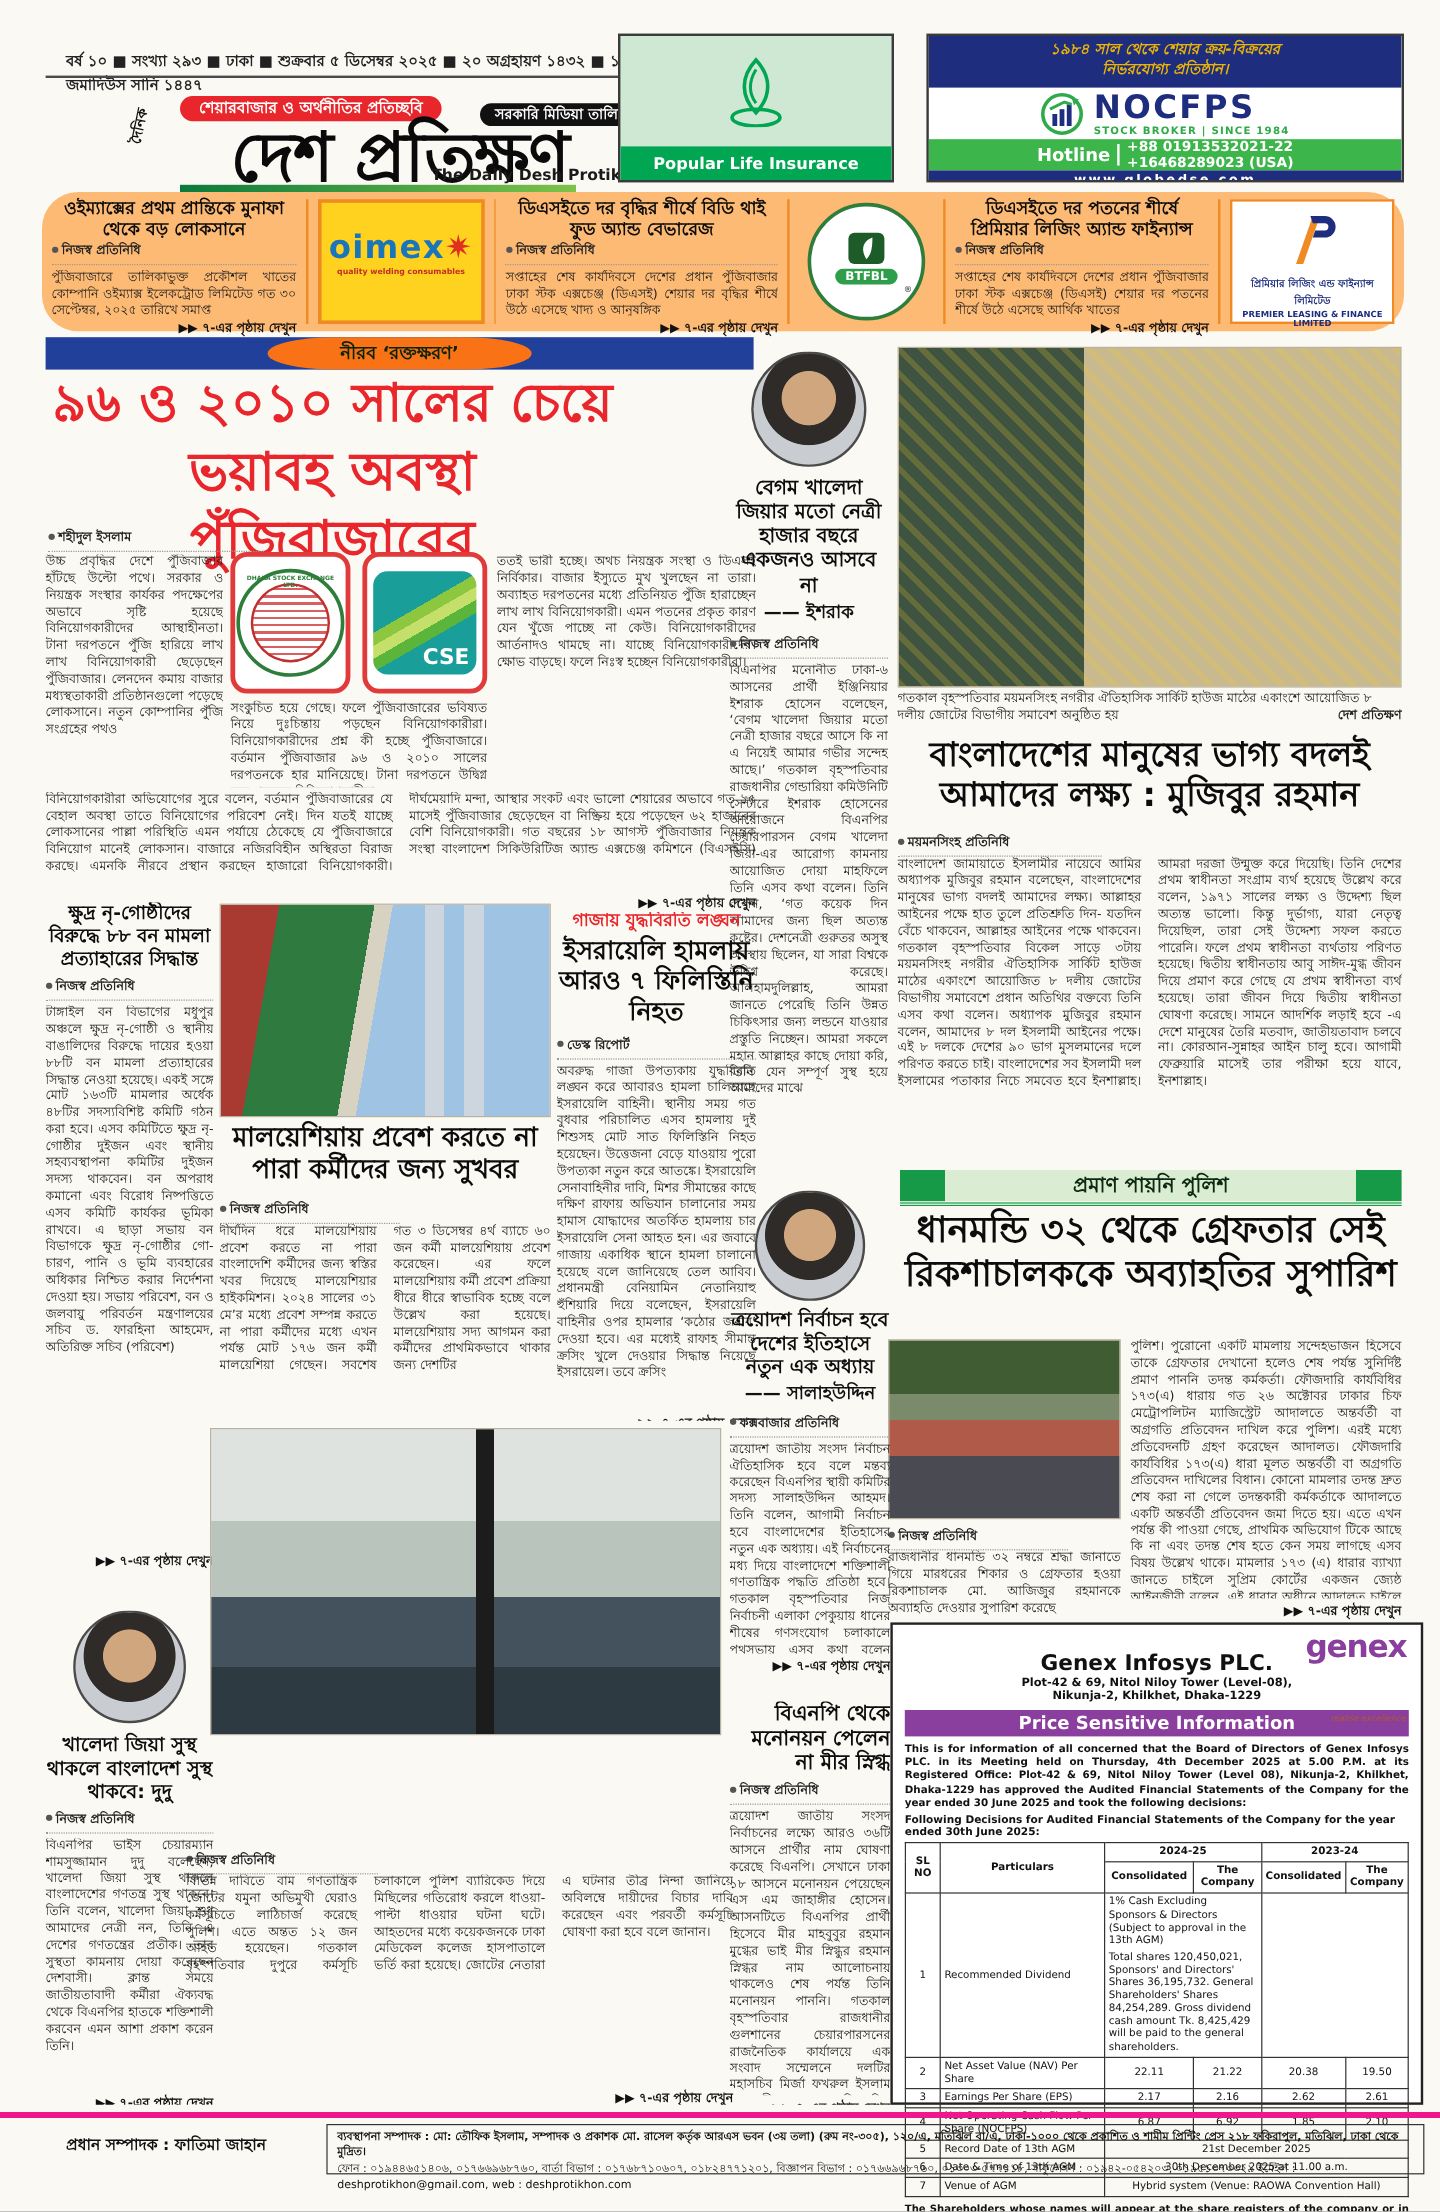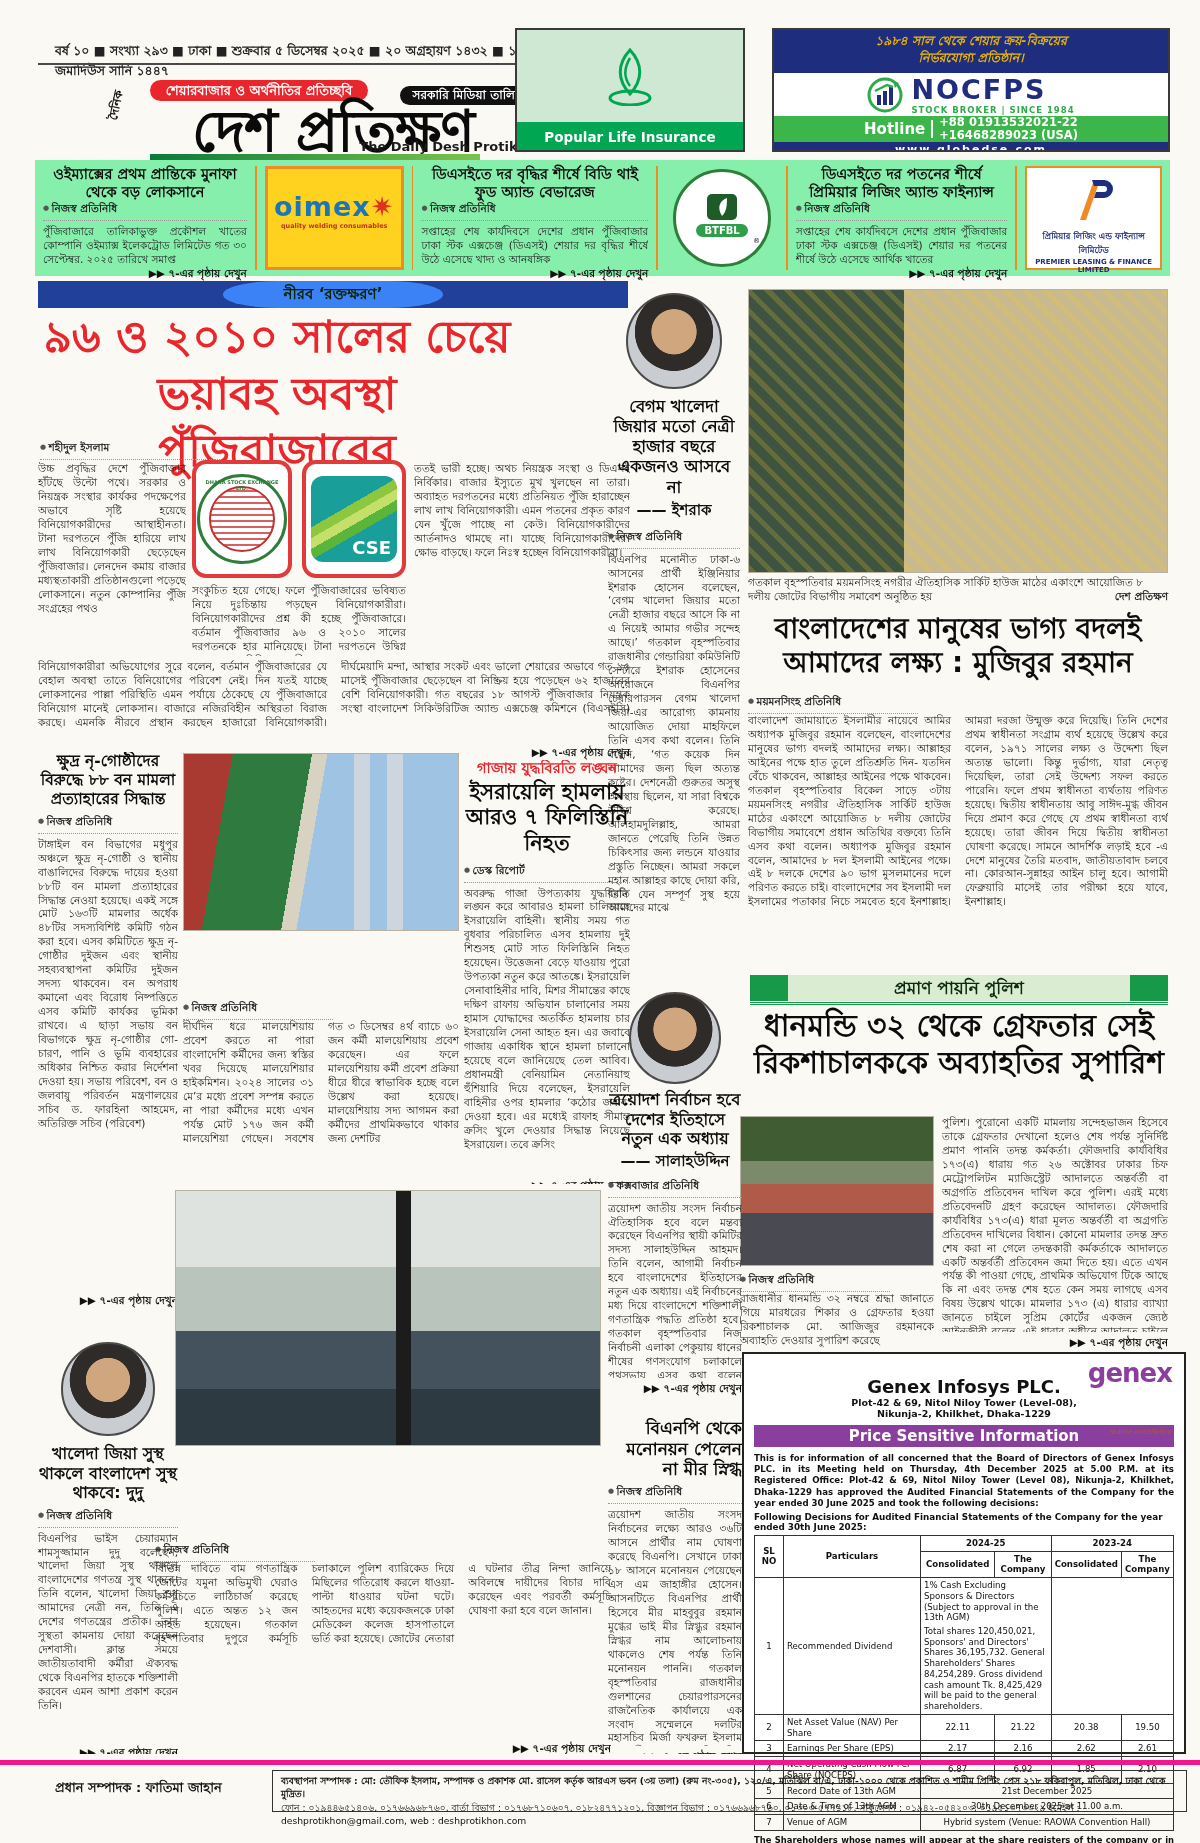--- a/index.html
+++ b/index.html
@@ -8,24 +8,24 @@
   .s{position:absolute;box-sizing:border-box;}
   .jt{text-align:justify;font-size:10.5px;line-height:1.33;color:#1c1c1c;overflow:hidden;}
   .hl{font-weight:800;color:#0c0c0c;text-align:center;line-height:1.22;}
   .byl{font-size:10.5px;font-weight:700;color:#222;border-bottom:1px dotted #999;padding-bottom:2px;margin-bottom:4px;}
   .byl::before{content:"● ";font-size:7px;vertical-align:2px;color:#555;}
   .more{font-weight:700;font-size:10.5px;text-align:right;color:#111;margin-top:3px;}
   .photo{background-size:cover;border:1px solid #b9b2a2;}
   .portrait{border-radius:50%;border:2px solid #4a4a4a;
     background:radial-gradient(circle at 50% 40%, #cfa67e 0 31%, #2f2b28 32% 54%, #c9cdd1 55%);}
   .adbox{border:2px solid #3a3a3a;overflow:hidden;}
-  .beige{background:#86efac;}
+  .beige{background:#fdba74;border-radius:30px;}
   .pill{border-radius:12px;text-align:center;font-weight:700;}
   .kbar{background:#20409a;}
-  .kpill{background:#3b82f6;border-radius:50%/100%;font-weight:800;color:#0a240a;text-align:center;}
+  .kpill{background:#f97316;border-radius:50%/100%;font-weight:800;color:#0a240a;text-align:center;}
   .redhl{color:#e8262c;font-weight:800;text-align:center;line-height:1.3;}
   .gbanner{background:linear-gradient(90deg,#169a47 0 9%,#daecd1 9% 91%,#169a47 91%);
            text-align:center;font-weight:800;font-size:17px;color:#0c2a12;line-height:26px;}
   .cols2{column-count:2;column-gap:14px;}
   .cols3{column-count:3;column-gap:14px;}
   table.gx{border-collapse:collapse;width:100%;font-size:8.6px;line-height:1.25;}
   table.gx th,table.gx td{border:1px solid #333;padding:2px 3px;color:#111;}
   table.gx th{font-weight:700;}
   .num{text-align:center;}
   .attrib{font-weight:800;font-size:15px;text-align:center;}
@@ -198,20 +198,24 @@
   <div class="s" style="left:38px;top:752px;width:140px;height:585px;overflow:hidden;">
     <div class="hl" style="font-size:15.5px;">ক্ষুদ্র নৃ-গোষ্ঠীদের বিরুদ্ধে ৮৮ বন মামলা প্রত্যাহারের সিদ্ধান্ত</div>
     <div class="byl" style="margin-top:5px;">নিজস্ব প্রতিনিধি</div>
     <span class="jt" style="display:block;height:452px;">টাঙ্গাইল বন বিভাগের মধুপুর অঞ্চলে ক্ষুদ্র নৃ-গোষ্ঠী ও স্থানীয় বাঙালিদের বিরুদ্ধে দায়ের হওয়া ৮৮টি বন মামলা প্রত্যাহারের সিদ্ধান্ত নেওয়া হয়েছে। একই সঙ্গে মোট ১৬৩টি মামলার অর্ধেক ৪৮টির সদস্যবিশিষ্ট কমিটি গঠন করা হবে। এসব কমিটিতে ক্ষুদ্র নৃ-গোষ্ঠীর দুইজন এবং স্থানীয় সহব্যবস্থাপনা কমিটির দুইজন সদস্য থাকবেন। বন অপরাধ কমানো এবং বিরোধ নিষ্পত্তিতে এসব কমিটি কার্যকর ভূমিকা রাখবে। এ ছাড়া সভায় বন বিভাগকে ক্ষুদ্র নৃ-গোষ্ঠীর গো-চারণ, পানি ও ভূমি ব্যবহারের অধিকার নিশ্চিত করার নির্দেশনা দেওয়া হয়। সভায় পরিবেশ, বন ও জলবায়ু পরিবর্তন মন্ত্রণালয়ের সচিব ড. ফারহিনা আহমেদ, অতিরিক্ত সচিব (পরিবেশ)</span>
     <div class="more">▶▶ ৭-এর পৃষ্ঠায় দেখুন</div>
   </div>
 
   <div class="s photo" style="left:183px;top:753px;width:276px;height:178px;
        background:linear-gradient(90deg,transparent 0 62%,#cdd6de 62% 68%,transparent 68% 74%,#cdd6de 74% 80%,transparent 80%),
                   linear-gradient(100deg,#a83a32 0 16%,#2f7a3f 16% 42%,#d8d2c2 42% 47%,#9fc3e2 47%);"></div>
+  <div class="s" style="left:183px;top:936px;width:276px;">
+    <div class="hl" style="font-size:22px;">মালয়েশিয়ায় প্রবেশ করতে না</div>
+    <div class="hl" style="font-size:22px;">পারা কর্মীদের জন্য সুখবর</div>
+  </div>
   <div class="s byl" style="left:183px;top:1000px;width:150px;">নিজস্ব প্রতিনিধি</div>
   <span class="s jt cols2" style="left:183px;top:1020px;width:276px;height:162px;">দীর্ঘদিন ধরে মালয়েশিয়ায় প্রবেশ করতে না পারা বাংলাদেশি কর্মীদের জন্য স্বস্তির খবর দিয়েছে মালয়েশিয়ার হাইকমিশন। ২০২৪ সালের ৩১ মে’র মধ্যে প্রবেশ সম্পন্ন করতে না পারা কর্মীদের মধ্যে এখন পর্যন্ত মোট ১৭৬ জন কর্মী মালয়েশিয়া গেছেন। সবশেষ গত ৩ ডিসেম্বর ৪র্থ ব্যাচে ৬০ জন কর্মী মালয়েশিয়ায় প্রবেশ করেছেন। এর ফলে মালয়েশিয়ায় কর্মী প্রবেশ প্রক্রিয়া ধীরে ধীরে স্বাভাবিক হচ্ছে বলে উল্লেখ করা হয়েছে। মালয়েশিয়ায় সদ্য আগমন করা কর্মীদের প্রাথমিকভাবে থাকার জন্য দেশটির</span>
 
   <div class="s" style="left:464px;top:760px;width:166px;height:424px;overflow:hidden;">
     <div class="hl" style="font-size:14.5px;color:#e8262c;">গাজায় যুদ্ধবিরতি লঙ্ঘন</div>
     <div class="hl" style="font-size:21px;margin-top:2px;">ইসরায়েলি হামলায় আরও ৭ ফিলিস্তিনি নিহত</div>
     <div class="byl" style="margin-top:6px;">ডেস্ক রিপোর্ট</div>
     <span class="jt" style="display:block;height:288px;">অবরুদ্ধ গাজা উপত্যকায় যুদ্ধবিরতি লঙ্ঘন করে আবারও হামলা চালিয়েছে ইসরায়েলি বাহিনী। স্থানীয় সময় গত বুধবার পরিচালিত এসব হামলায় দুই শিশুসহ মোট সাত ফিলিস্তিনি নিহত হয়েছেন। উত্তেজনা বেড়ে যাওয়ায় পুরো উপত্যকা নতুন করে আতঙ্কে। ইসরায়েলি সেনাবাহিনীর দাবি, মিশর সীমান্তের কাছে দক্ষিণ রাফায় অভিযান চালানোর সময় হামাস যোদ্ধাদের অতর্কিত হামলায় চার ইসরায়েলি সেনা আহত হন। এর জবাবে গাজায় একাধিক স্থানে হামলা চালানো হয়েছে বলে জানিয়েছে তেল আবিব। প্রধানমন্ত্রী বেনিয়ামিন নেতানিয়াহু হুঁশিয়ারি দিয়ে বলেছেন, ইসরায়েলি বাহিনীর ওপর হামলার ‘কঠোর জবাব’ দেওয়া হবে। এর মধ্যেই রাফাহ সীমান্ত ক্রসিং খুলে দেওয়ার সিদ্ধান্ত নিয়েছে ইসরায়েল। তবে ক্রসিং</span>
     <div class="more">▶▶ ৭-এর পৃষ্ঠায় দেখুন</div>
   </div>

